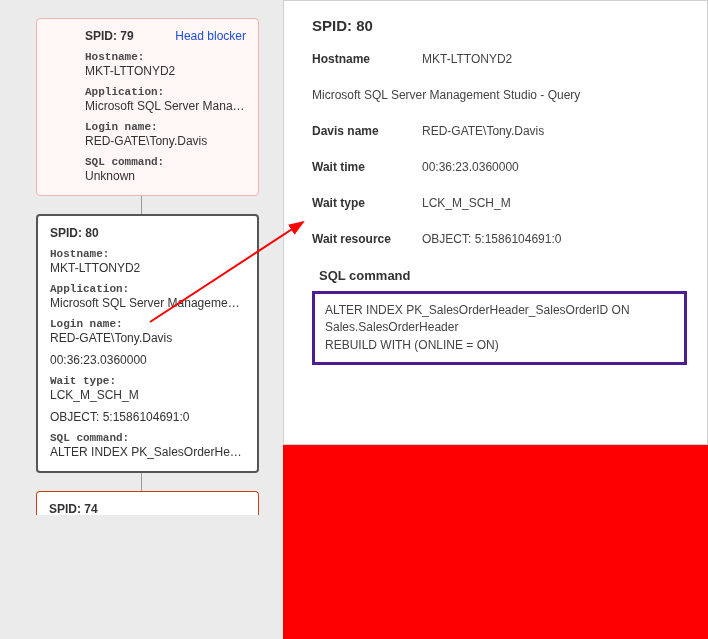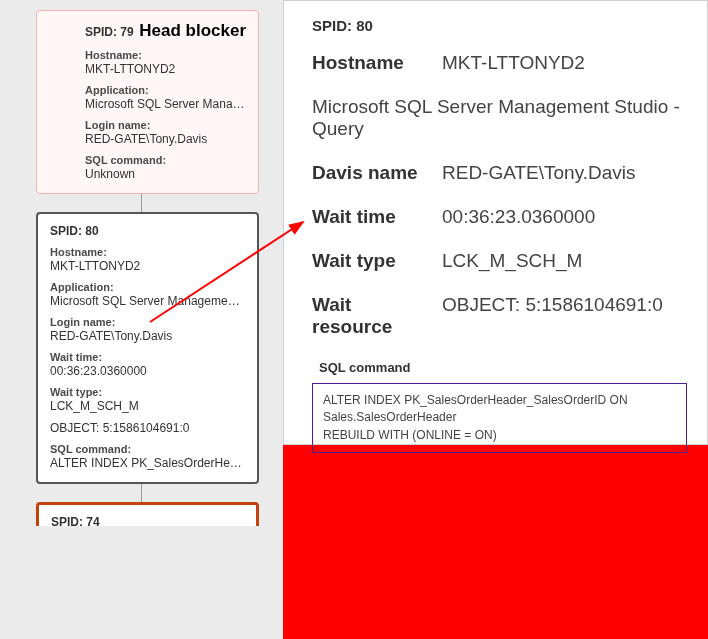--- a/index.html
+++ b/index.html
@@ -35,30 +35,30 @@
     left: 0;
     top: 0;
     width: 425px;
     height: 445px;
     background: #ffffff;
     border: 1px solid #d0d0d0;
     padding: 16px 20px 16px 28px;
   }
   .card {
     background: #ffffff;
-    border: 3px solid #c2410c;
+    border: 1px solid #c2410c;
     border-radius: 4px;
     margin: 0 24px 0 36px;
     padding: 10px 12px 10px 12px;
     color: #333;
   }
   .card.head-blocker {
     border: 1px solid #f8b0b0;
     background: #fff6f6;
-    margin-top: 4px;
+    margin-top: 12px;
     padding-left: 48px;
   }
   .card.selected {
     border: 2px solid #555555;
   }
   .card.partial {
     border-bottom: none;
     border-bottom-left-radius: 0;
     border-bottom-right-radius: 0;
     padding-bottom: 0;
@@ -70,32 +70,33 @@
     justify-content: space-between;
     align-items: baseline;
     margin-bottom: 8px;
   }
   .spid-label {
     font-weight: 700;
     font-size: 12px;
     color: #333;
   }
   .head-blocker-badge {
-    font-weight: 700;
-    font-size: 17px;
-    color: #000000;
+    font-weight: 400;
+    font-size: 12px;
+    color: #1d4ed8;
   }
   .kv {
     margin-bottom: 8px;
   }
   .kv .k {
     font-weight: 700;
     font-size: 11px;
     color: #4a4a4a;
     margin-bottom: 1px;
+    font-family: Liberation Mono, monospace;
   }
   .kv .v {
     font-size: 12px;
     color: #333;
     white-space: nowrap;
     overflow: hidden;
     text-overflow: ellipsis;
   }
   .connector {
     width: 1px;
@@ -105,41 +106,40 @@
   }
   .detail-title {
     font-weight: 700;
     font-size: 15px;
     color: #333;
     margin-bottom: 18px;
   }
   .detail-row {
     display: flex;
     margin-bottom: 22px;
-    font-size: 19px;
-    gap: 20px;
+    font-size: 12px;
   }
   .detail-row .dk {
     width: 110px;
     font-weight: 700;
     color: #333;
     flex-shrink: 0;
   }
   .detail-row .dv {
     color: #444;
   }
   .sql-block .dk {
     font-weight: 700;
     font-size: 13px;
     color: #333;
     margin-bottom: 8px;
     margin-left: 7px;
   }
   .sql-box {
-    border: 1px solid #4c1d95;
+    border: 3px solid #4c1d95;
     padding: 8px 10px;
     font-size: 12px;
     color: #444;
     line-height: 1.45;
     white-space: pre-wrap;
   }
   .arrow-svg {
     position: absolute;
     left: 0;
     top: 0;
@@ -189,21 +189,20 @@
       </div>
     <div class="kv">
         <div class="k">Application:</div>
         <div class="v">Microsoft SQL Server Management S...</div>
       </div>
     <div class="kv">
         <div class="k">Login name:</div>
         <div class="v">RED-GATE\Tony.Davis</div>
       </div>
     <div class="kv">
-        <div class="k">Wait time:</div>
         <div class="v">00:36:23.0360000</div>
       </div>
     <div class="kv">
         <div class="k">Wait type:</div>
         <div class="v">LCK_M_SCH_M</div>
       </div>
     <div class="kv">
         <div class="v">OBJECT: 5:1586104691:0</div>
       </div>
     <div class="kv" style="margin-bottom:2px">

